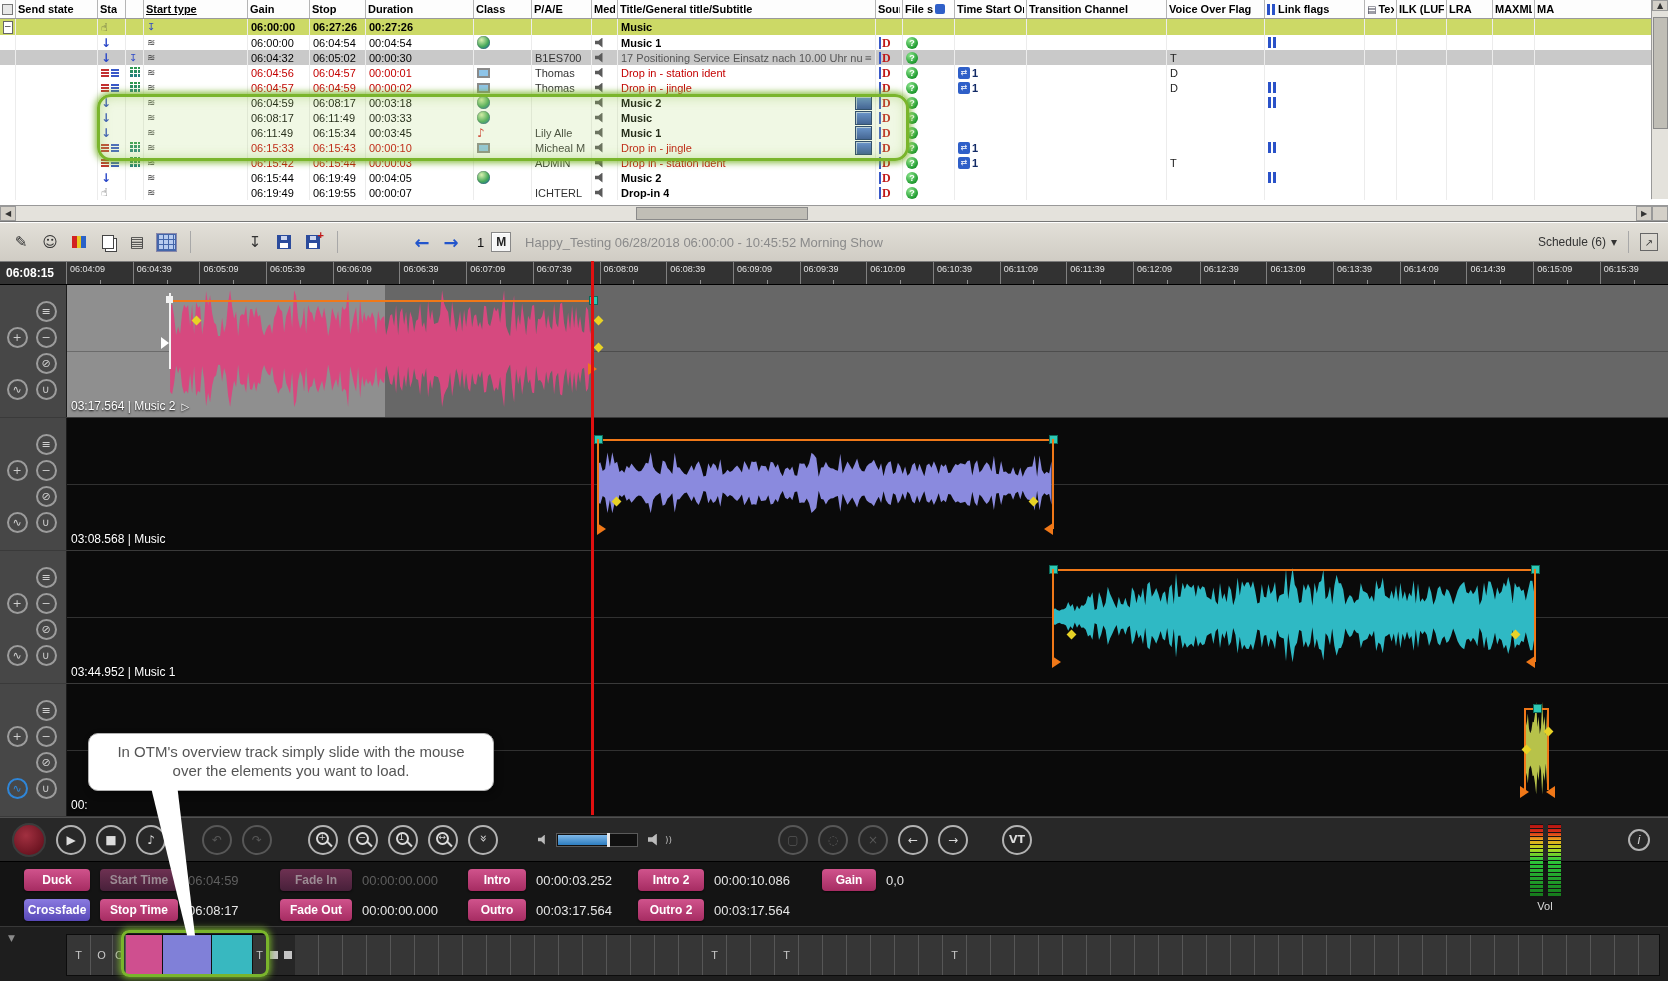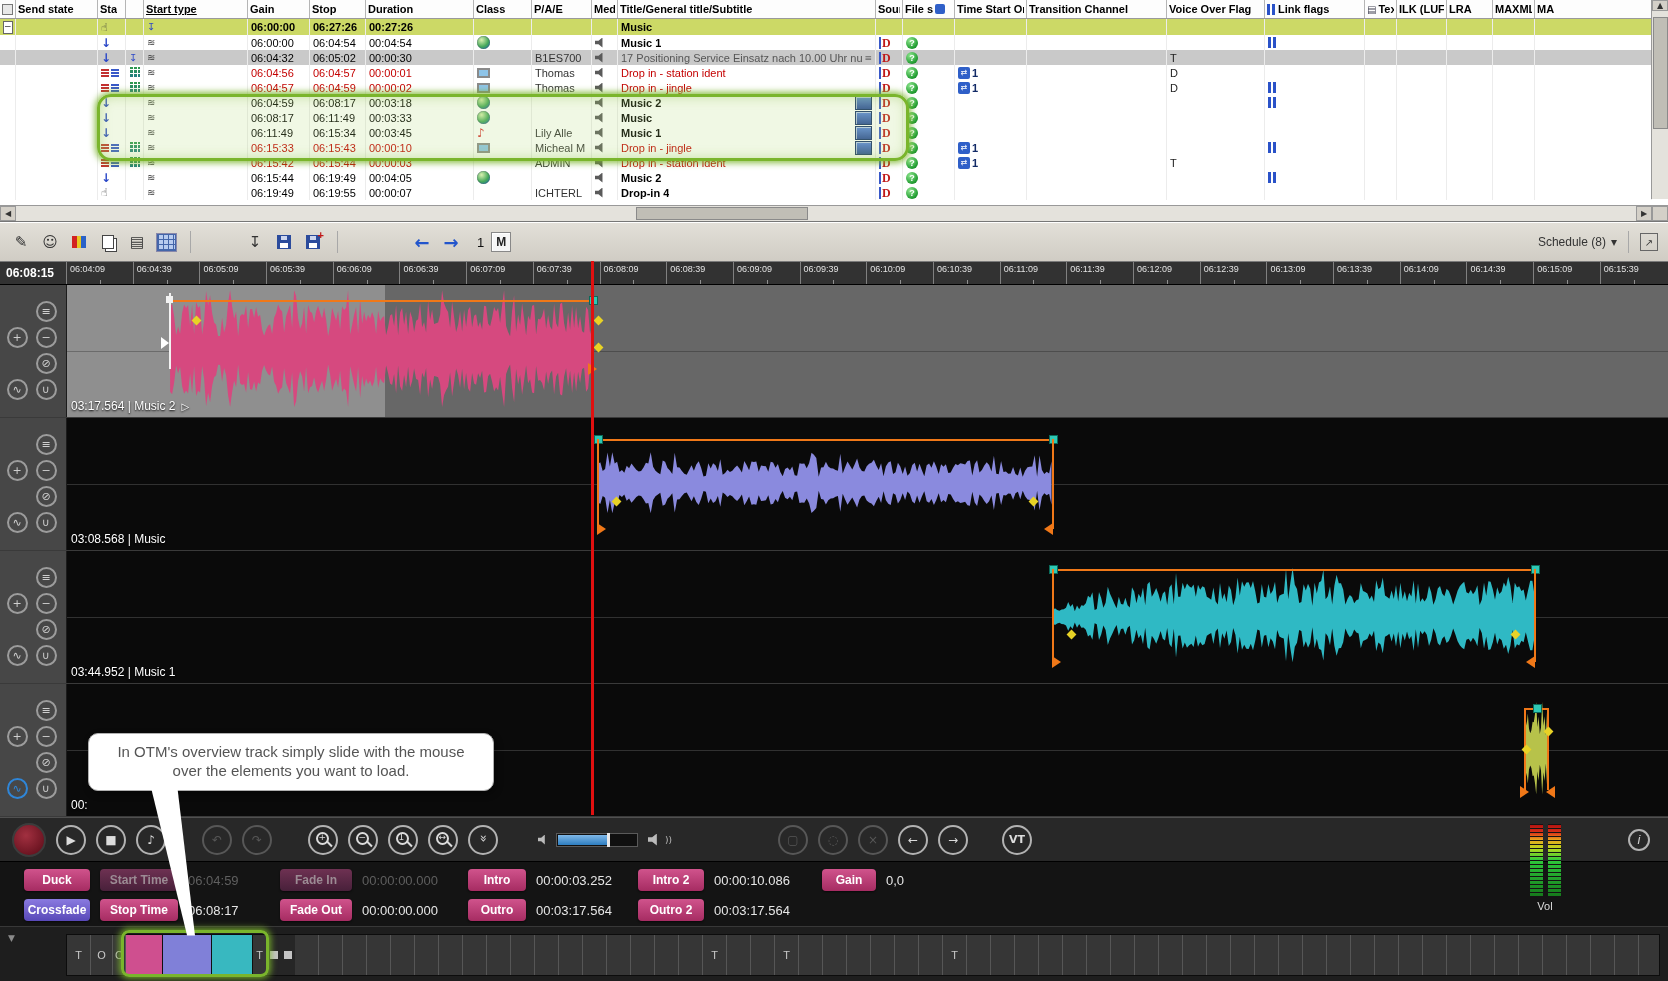--- a/index.html
+++ b/index.html
@@ -893,22 +893,23 @@
   <span class="tbi">
       <span class="floppy plus">
         <i>+</i>
       </span>
     </span>
   <span class="tsep"></span>
   <span class="tbi nav glyph" style="margin-left:60px">←</span>
   <span class="tbi nav glyph">→</span>
   <span class="tbnum">1</span>
   <span class="tbm">M</span>
+  <div class="tb-title">Happy_Testing 06/28/2018 06:00:00 - 10:45:52 Morning Show</div>
   <div class="tb-right">
-    <span>Schedule (8)</span>
+    <span>Schedule (6)</span>
     <span class="glyph">▾</span>
     <span class="tsep"></span>
     <span class="tbi ext glyph">↗</span>
   </div>
 </div>
 
 <div id="ruler">
   <span id="curtime">06:08:15</span>
   <div id="ticks">
       <div class="tick">06:04:09</div>

